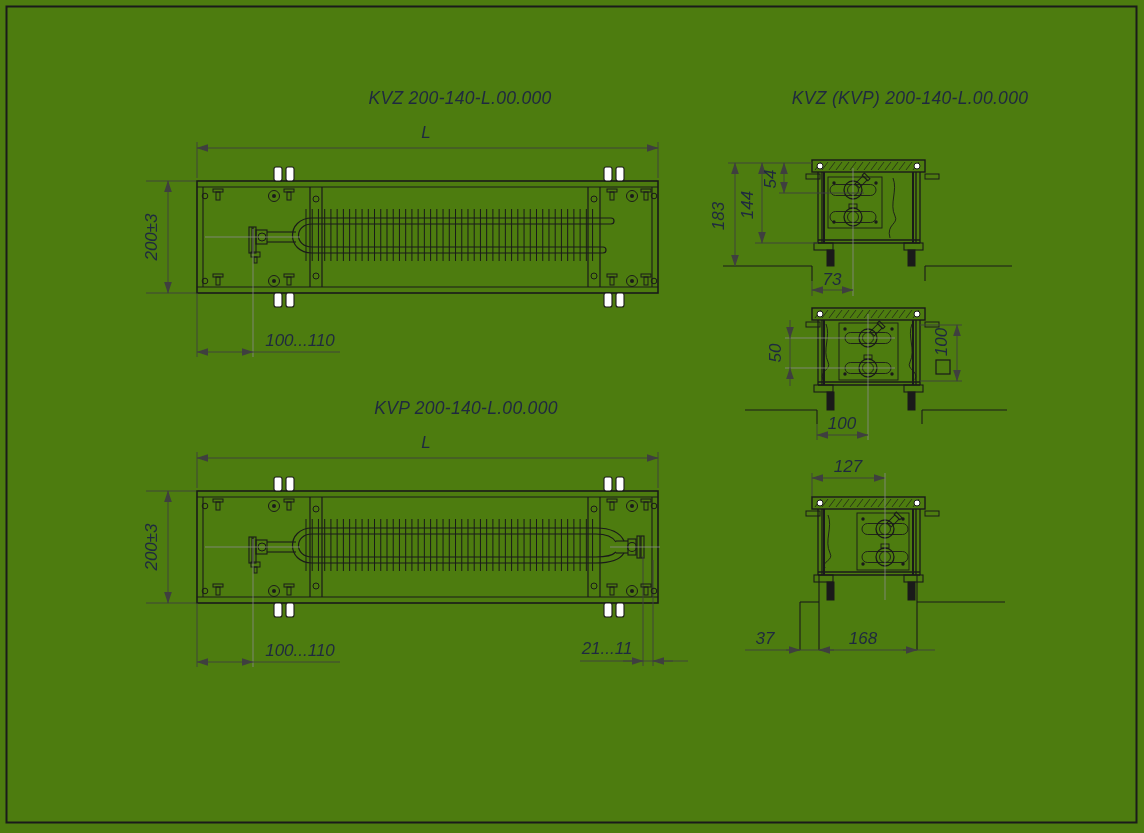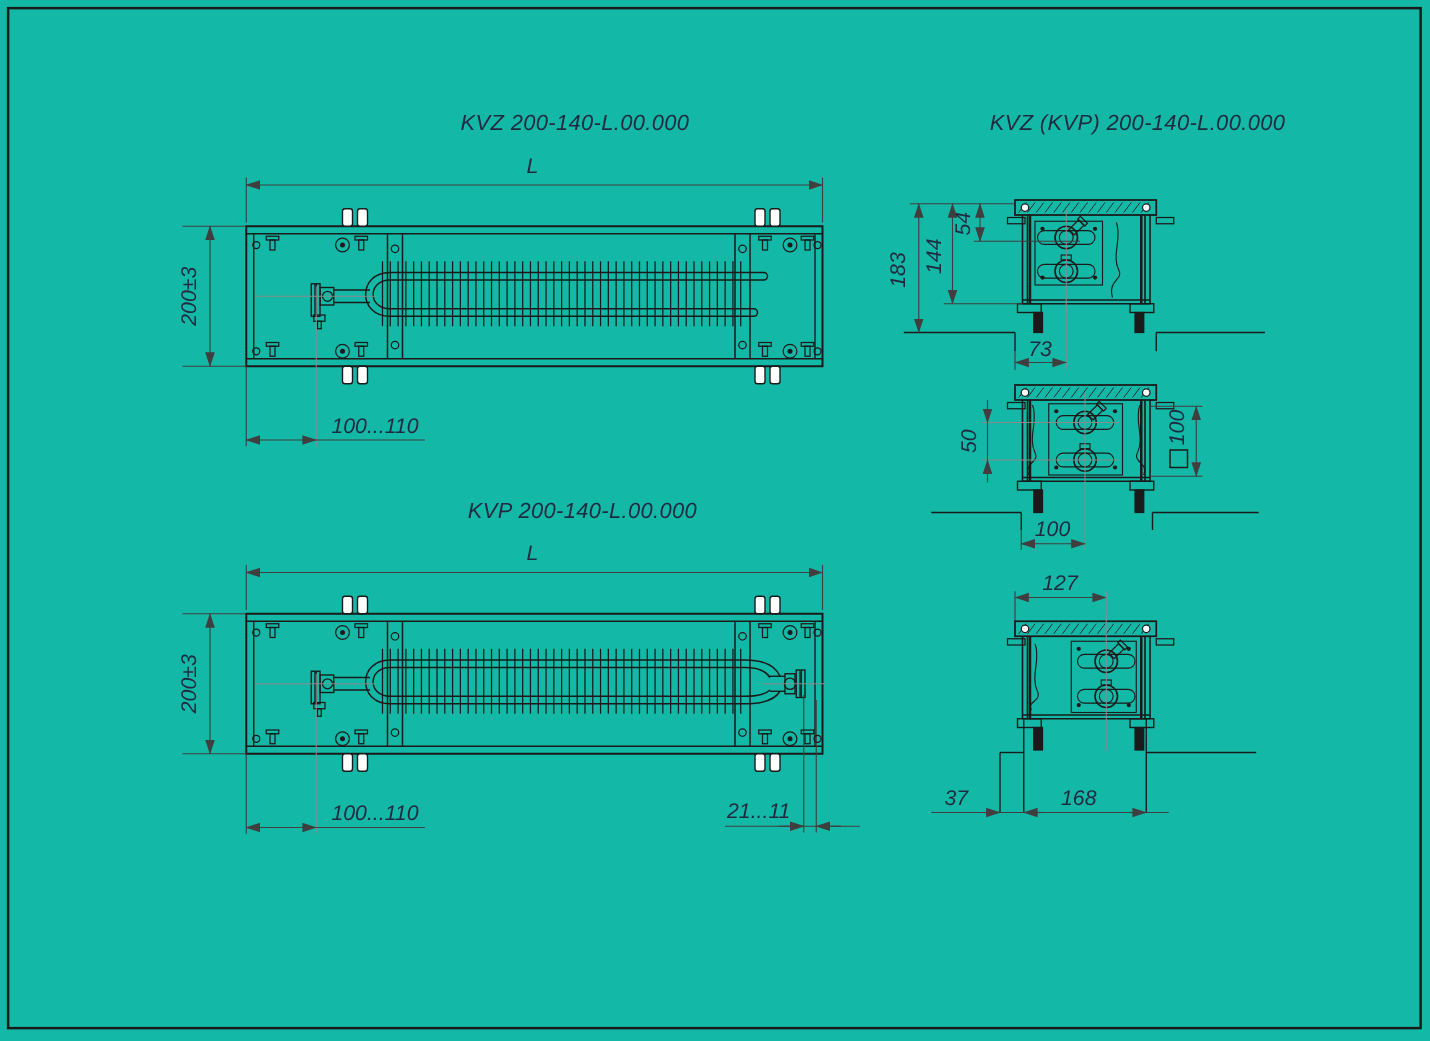--- a/index.html
+++ b/index.html
@@ -1,16 +1,16 @@
 <!DOCTYPE html>
 <html><head>
 <meta charset="utf-8">
 <style>
   html,body{margin:0;padding:0;background:#fff;}
-  .page{position:relative;width:1144px;height:833px;background:#14b8a6;overflow:hidden;
+  .page{position:relative;width:1144px;height:833px;background:#4d7c0f;overflow:hidden;
         font-family:"Liberation Sans",sans-serif;}
   svg{position:absolute;left:0;top:0;}
   text{font-family:"Liberation Sans",sans-serif;font-style:italic;fill:#1f2940;}
   .dt{font-size:17px;}
   .ti{font-size:17.5px;letter-spacing:.3px;}
 </style>
 </head>
 <body>
 
 <div class="page">

